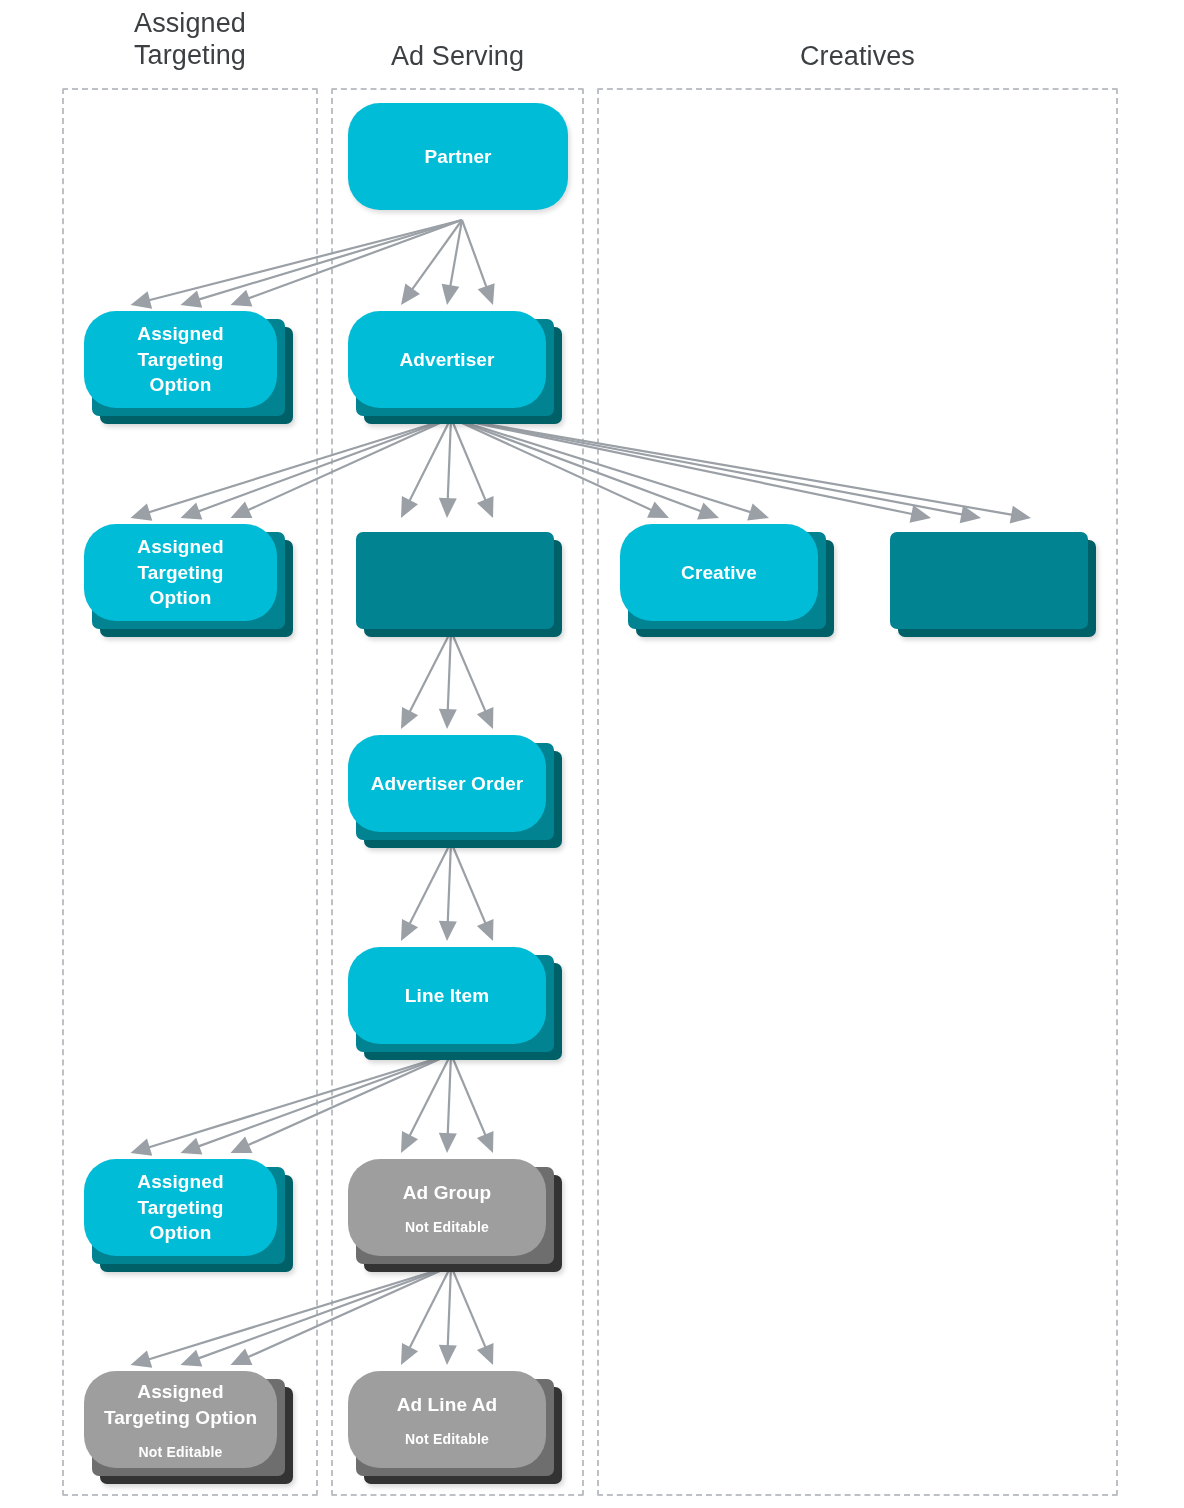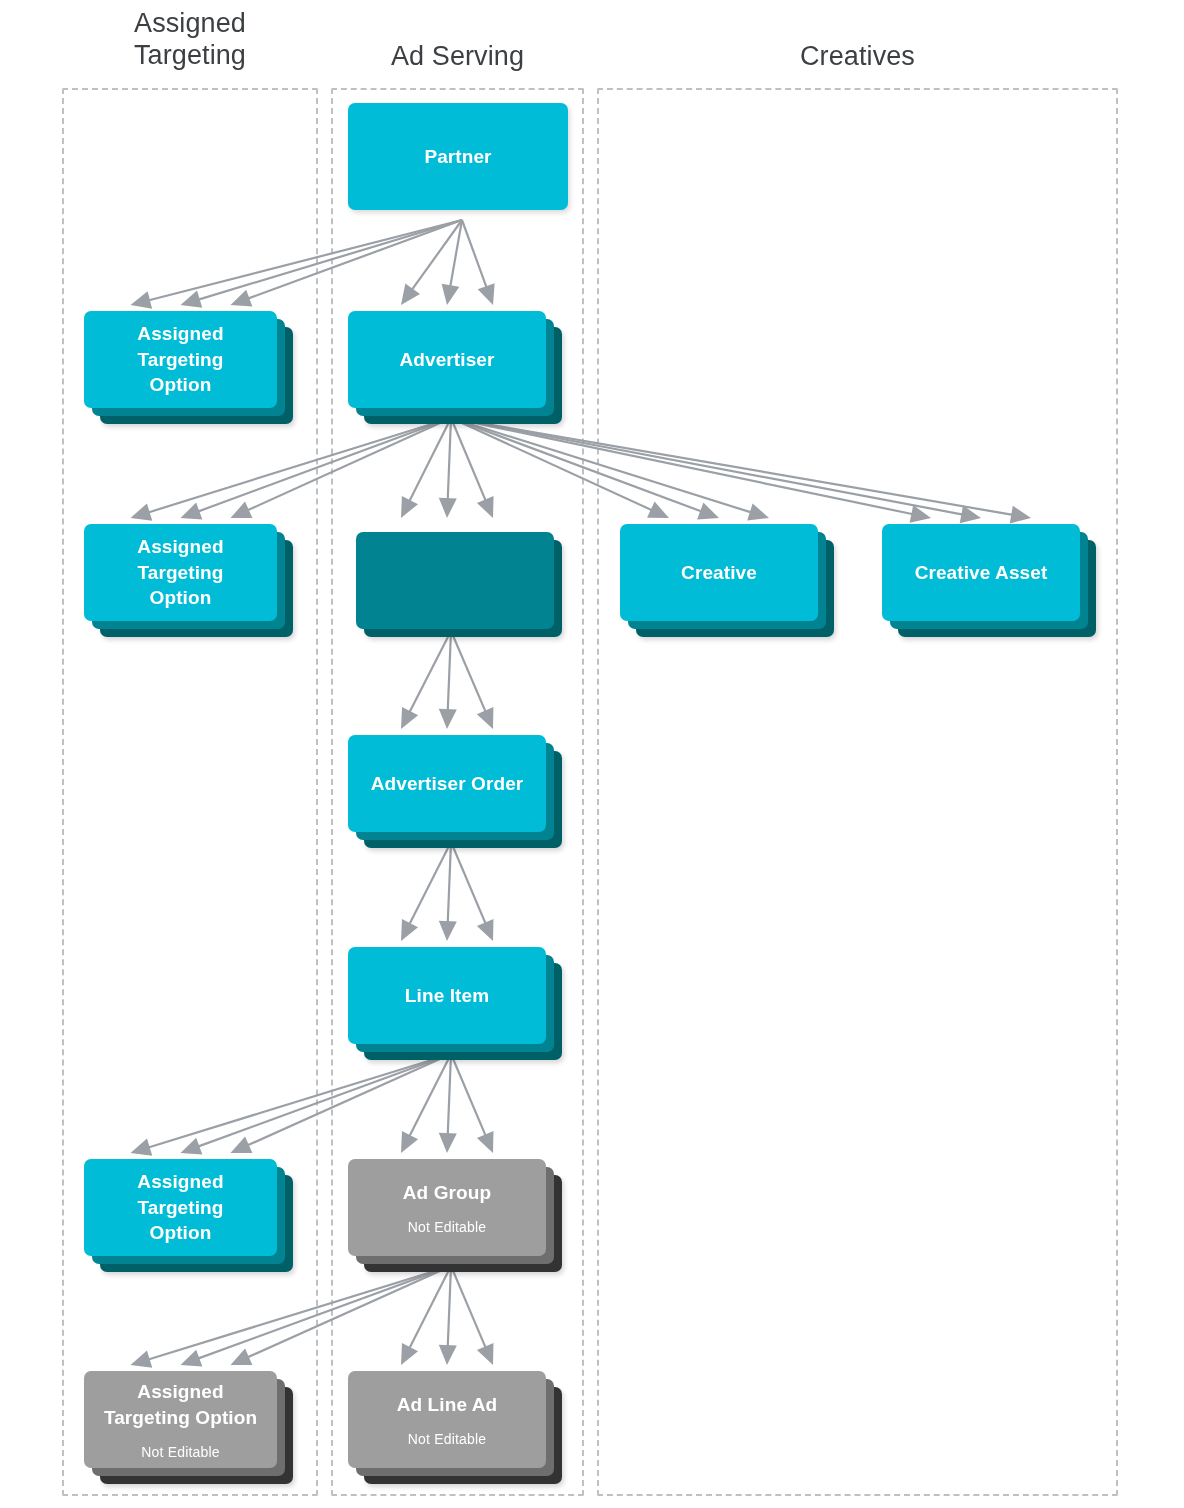--- a/index.html
+++ b/index.html
@@ -55,40 +55,41 @@
   .node .layer.back2 { left: 16px; top: 16px; }
   .node .layer.back1 { left: 8px;  top: 8px;  }
   .node .layer.front {
     left: 0; top: 0;
     display: flex;
     flex-direction: column;
     align-items: center;
     justify-content: center;
     text-align: center;
     color: #ffffff;
+    border-radius: 32px;
   }
   
   .node.teal .layer.front { background: #00bcd6; }
   .node.teal .layer.back1 { background: #018391; }
   .node.teal .layer.back2 { background: #006068; }
   
   .node.gray .layer.front { background: #9e9e9e; }
   .node.gray .layer.back1 { background: #6e6e6e; }
   .node.gray .layer.back2 { background: #333333; }
 
   .node .title {
     font-size: 19px;
     font-weight: bold;
     line-height: 1.35;
     letter-spacing: 0.1px;
     white-space: pre-line;
   }
   .node .sub {
     font-size: 14px;
-    font-weight: normal;
+    font-weight: bold;
     margin-top: 14px;
     letter-spacing: 0.2px;
   }
   .node.single .layer.front { box-shadow: 2px 3px 5px rgba(0,0,0,0.14); }
   .node .layer.back2 { box-shadow: 2px 3px 5px rgba(0,0,0,0.16); }
 </style>
 </head>
 <body>
 
 <div id="stage">
@@ -291,23 +292,20 @@
       <div class="node teal stacked" style="left: 620px; top: 524px; width: 216px; height: 115px;">
         <div class="layer back2" style="width: 198px; height: 97px;"></div>
         <div class="layer back1" style="width: 198px; height: 97px;"></div>
         <div class="layer front" style="width: 198px; height: 97px; text-align: right;">
           <div class="title">Creative</div>
         </div>
       </div>
       <div class="node teal stacked" style="left: 882px; top: 524px; width: 216px; height: 115px;">
         <div class="layer back2" style="width: 198px; height: 97px;"></div>
         <div class="layer back1" style="width: 198px; height: 97px;"></div>
-        <div class="layer front" style="width: 198px; height: 97px;">
-          <div class="title">Creative Asset</div>
-        </div>
       </div>
       <div class="node teal stacked" style="left: 348px; top: 735px; width: 216px; height: 115px;">
         <div class="layer back2" style="width: 198px; height: 97px;"></div>
         <div class="layer back1" style="width: 198px; height: 97px;"></div>
         <div class="layer front" style="width: 198px; height: 97px;">
           <div class="title">Advertiser Order</div>
         </div>
       </div>
       <div class="node teal stacked" style="left: 348px; top: 947px; width: 216px; height: 115px;">
         <div class="layer back2" style="width: 198px; height: 97px;"></div>

